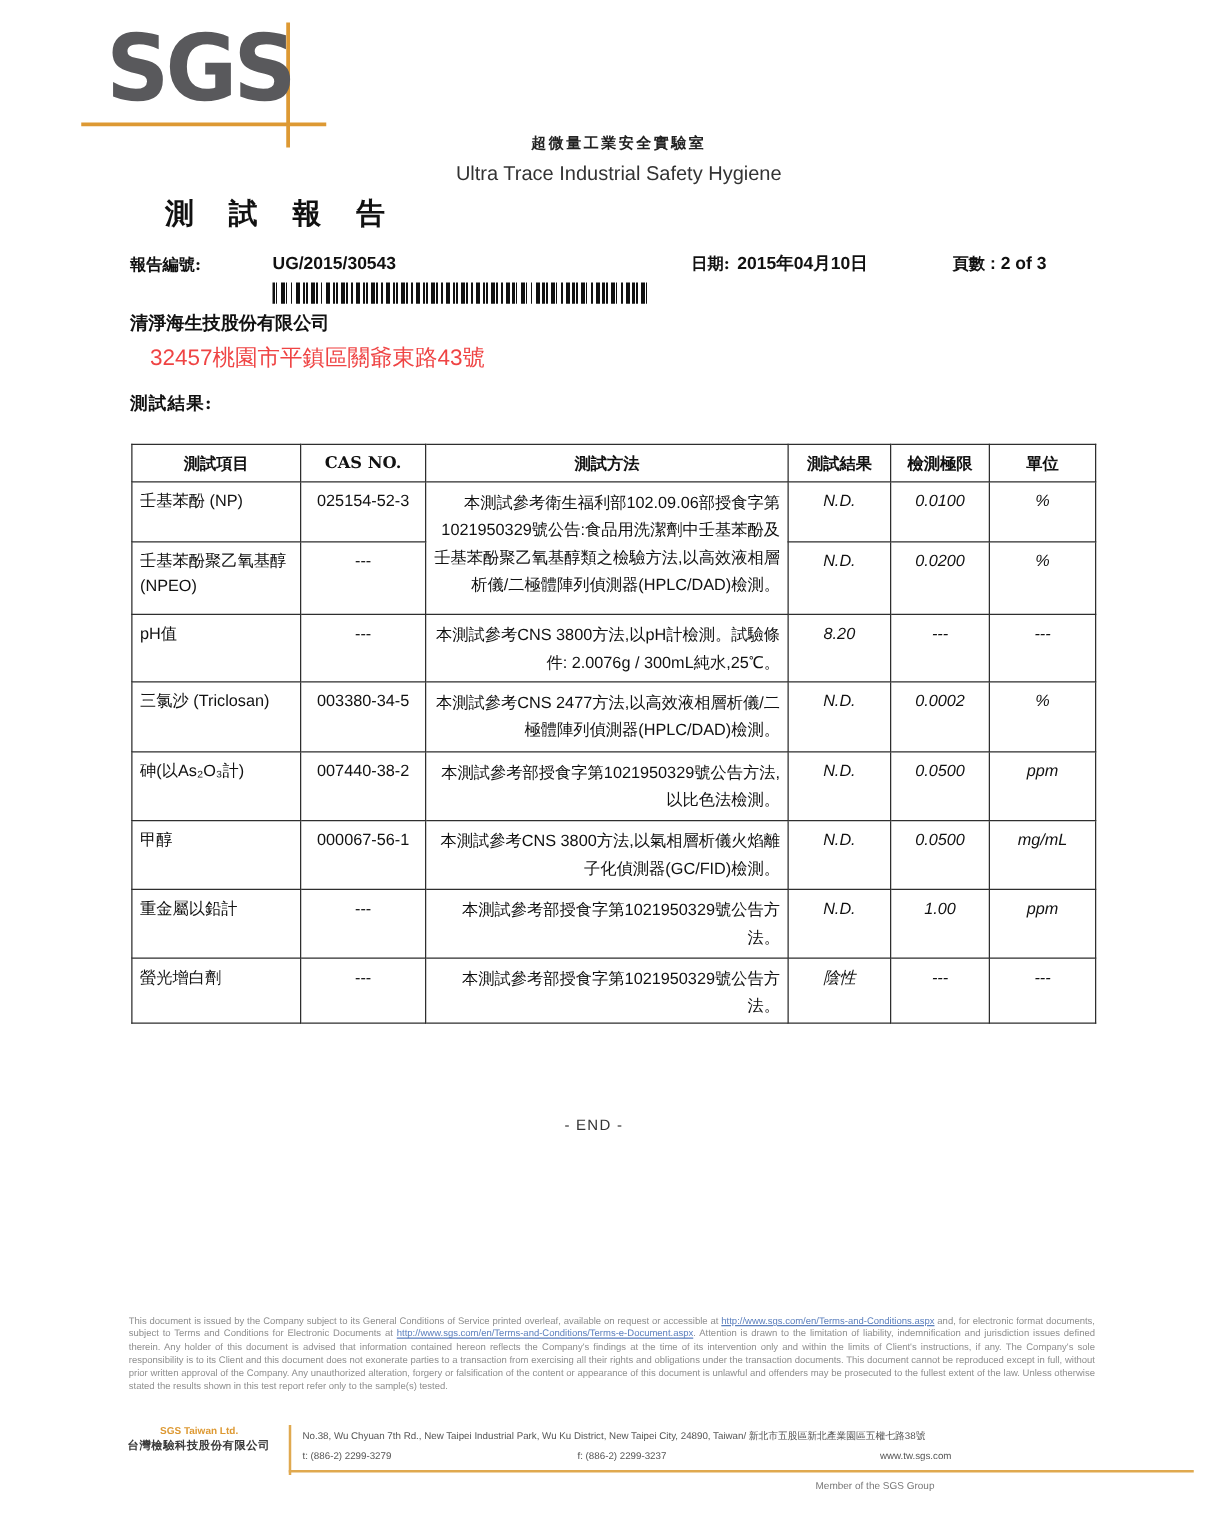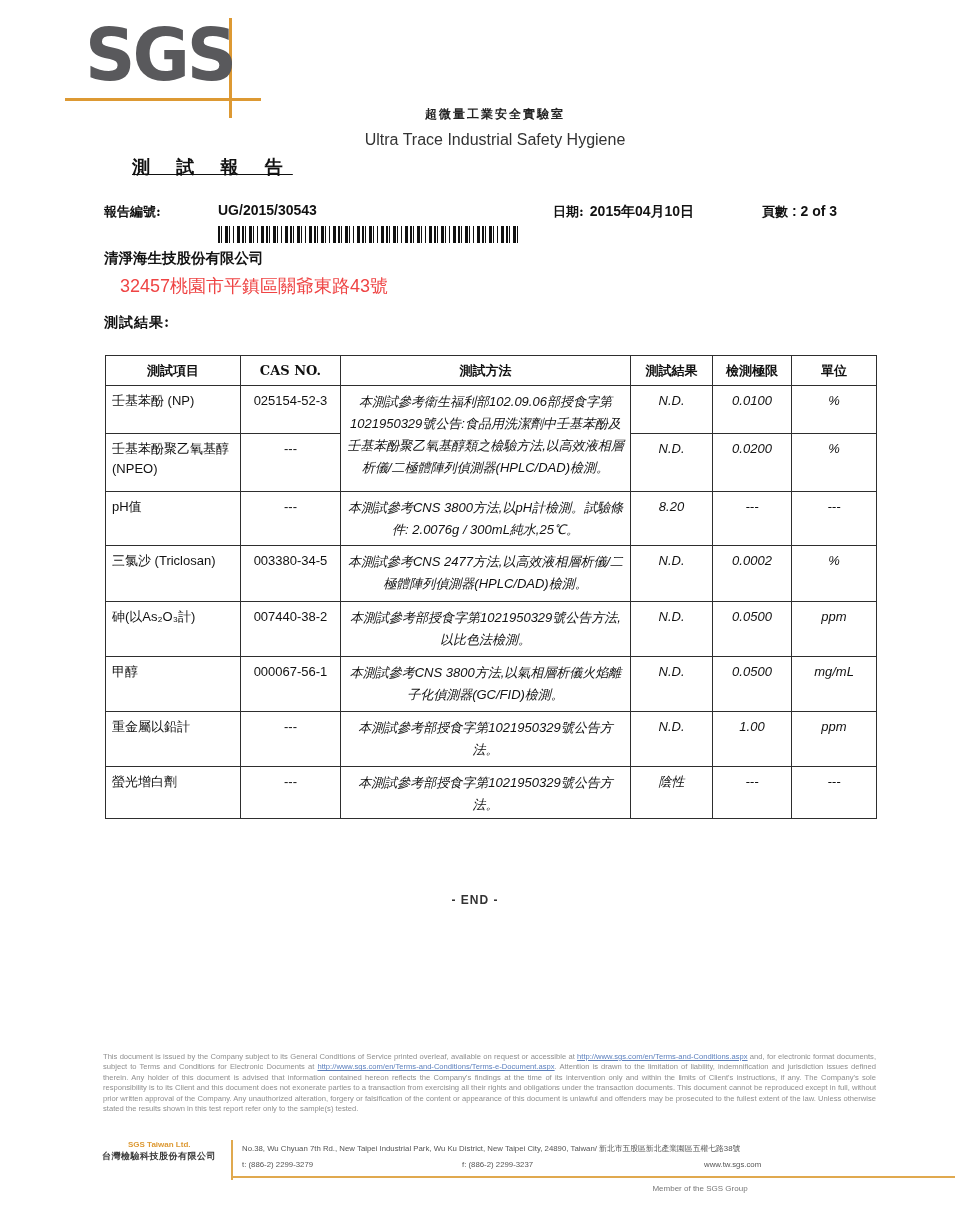--- a/index.html
+++ b/index.html
@@ -24,22 +24,22 @@
     position:absolute; left:300px; top:106px; width:390px; text-align:center;
     font-family:"DejaVu Serif", serif; font-weight:700; font-size:12px; color:#222;
     letter-spacing:2px;
   }
   .lab-title-en {
     position:absolute; left:280px; top:131px; width:430px; text-align:center;
     font-size:16px; color:#333; font-weight:400;
   }
   .doc-title {
     position:absolute; left:132px; top:155px;
-    font-family:"DejaVu Serif", serif; font-weight:700; font-size:18px;
-    letter-spacing:10px; color:#111;text-decoration:underline;
+    font-family:"DejaVu Serif", serif; font-weight:700; font-size:23px;
+    letter-spacing:10px; color:#111;
   }
   
   .meta-label { font-family:"DejaVu Serif", serif; font-weight:700; font-size:13px; color:#111; }
   .meta-value { font-weight:700; font-size:14px; color:#111; }
   .report-no-label { position:absolute; left:104px; top:203px; }
   .report-no-value { position:absolute; left:218px; top:202px; }
   .date-row   { position:absolute; left:553px; top:202px; }
   .date-row .meta-value { margin-left:6px; }
   .pages-row  { position:absolute; left:762px; top:202px; }
   .pages-row .meta-value { margin-left:4px; }
@@ -64,35 +64,35 @@
     font-size:13px; color:#111;
   }
   .results-table th, .results-table td { border:1.5px solid #2e2e2e; }
   .results-table th {
     font-family:"DejaVu Serif", serif; font-weight:700; font-size:13px;
     height:30px; text-align:center; vertical-align:middle; padding:2px;
   }
   .results-table td { vertical-align:top; padding:5px 6px 2px 6px; line-height:1.55; }
   td.c-item   { text-align:left; }
   td.c-cas    { text-align:center; }
-  td.c-method { text-align:center; line-height:1.7;font-style:italic; }
+  td.c-method { text-align:right; line-height:1.7; }
   td.c-result, td.c-limit, td.c-unit { text-align:center;font-style:italic; }
   tr.r0 { height:48px; } tr.r1 { height:58px; } tr.r2 { height:54px; }
   tr.r3 { height:56px; } tr.r4 { height:55px; } tr.r5 { height:55px; }
   tr.r6 { height:55px; } tr.r7 { height:52px; }
   
   .notes {
     position:absolute; left:107px; top:836px; width:680px;
     font-family:"DejaVu Serif", serif; font-size:12.5px; color:#222; line-height:1.75;
   }
   .notes .note-line { white-space:nowrap; }
   .notes .indent { padding-left:44px; }
   .end-mark {
     position:absolute; left:105px; top:893px; width:740px; text-align:center;
-    font-size:12px; font-weight:700; color:#333; letter-spacing:1px;
+    font-size:12px; font-weight:400; color:#333; letter-spacing:1px;
   }
   
   .disclaimer {
     position:absolute; left:103px; top:1052px; width:773px;
     font-size:7.6px; line-height:1.38; color:#8f8f8f; text-align:justify;
   }
   .disclaimer a { color:#5b7fbd; text-decoration:underline; cursor:pointer; }
   
   .footer-sgs-en {
     position:absolute; left:128px; top:1140px;

